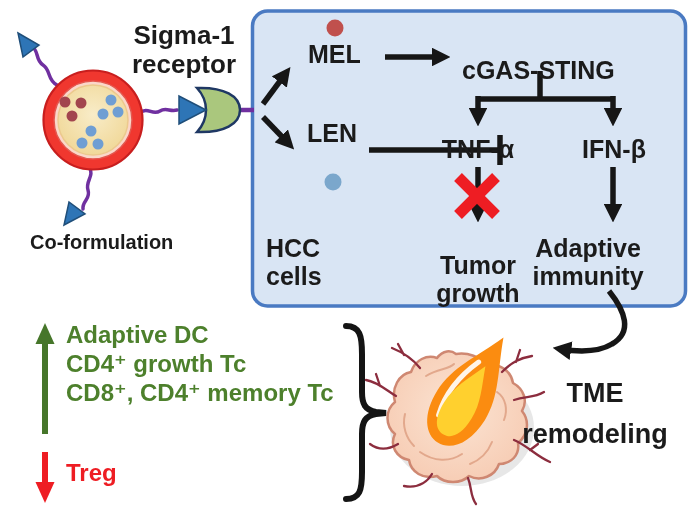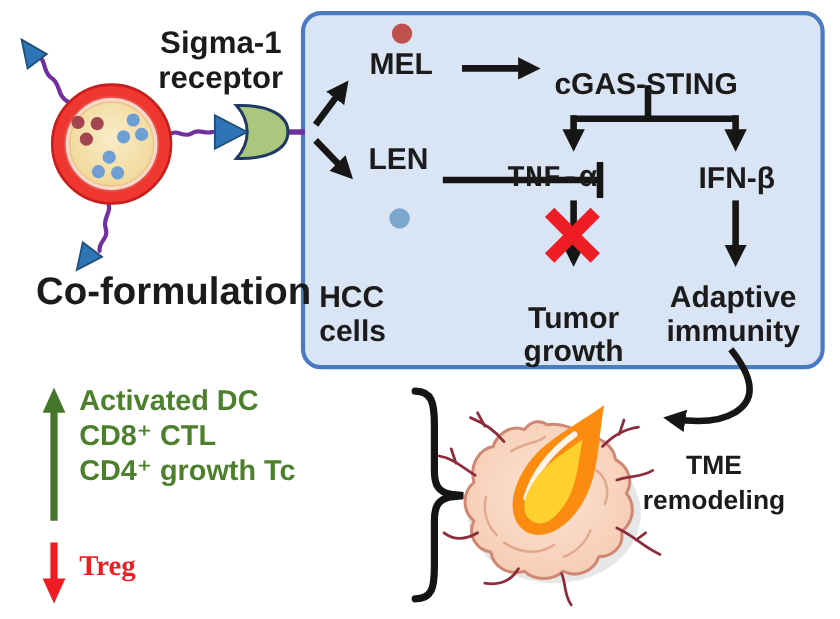--- a/index.html
+++ b/index.html
@@ -8,22 +8,22 @@
     --receptor-green:#aac77d; --nano-ring:#f0372f; --flame-outer:#fb8c10; --flame-inner:#ffd02e;
     --tumor-body:#f7cdb6; --vessel:#8c2d3e;
   }
   html,body{margin:0;padding:0;background:#ffffff;}
   #canvas{position:relative;width:700px;height:516px;background:#ffffff;overflow:hidden;
           font-family:"Liberation Sans","DejaVu Sans",sans-serif;}
   svg.layer{position:absolute;left:0;top:0;z-index:1;}
   .label{position:absolute;z-index:2;font-weight:bold;color:#1b1b1b;white-space:normal;}
   .f25{font-size:25px;line-height:26px;}
   .f26{font-size:26px;line-height:29px;}
-  .f27{font-size:22px;line-height:29px;}
-  .f28{font-size:32px;line-height:30px;}
+  .f27{font-size:27px;line-height:41px;}
+  .f28{font-size:20px;line-height:30px;}
   .two{line-height:28px;}
   .center{text-align:center;}
   .redtxt{color:var(--red);}
   .immune-item{font-size:24px;line-height:29px;font-weight:bold;color:var(--green-text);white-space:nowrap;}
   
   .box-rect{fill:var(--box-fill);stroke:var(--box-border);stroke-width:3.5;}
   .k{stroke:var(--black-arrow);stroke-width:5.5;fill:none;}
   .mkhead{fill:var(--black-arrow);}
   .chain{stroke:var(--purple);stroke-width:3.5;fill:none;stroke-linecap:round;}
   .peg-head{fill:#2e75b6;stroke:#1f4e79;stroke-width:1.5;}
@@ -154,28 +154,28 @@
       </g>
     </g>
   </svg>
 
   <div class="label f26 center" style="left:128px;top:21px;width:112px;">Sigma-1 receptor</div>
   <div class="label f28" style="left:30px;top:227px;">Co-formulation</div>
 
   <div class="label f25" style="left:308px;top:41px;">MEL</div>
   <div class="label f25" style="left:462px;top:57px;">cGAS-STING</div>
   <div class="label f25" style="left:307px;top:120px;">LEN</div>
-  <div class="label f25 center" style="left:419px;top:136px;width:82px;font-family:Liberation Mono, monospace;">TNF-α</div>
+  <div class="label f25 center" style="left:437px;top:136px;width:82px;">TNF-α</div>
   <div class="label f25 two" style="left:266px;top:234px;width:70px;">HCC cells</div>
   <div class="label f25 center" style="left:572px;top:136px;width:84px;">IFN-β</div>
   <div class="label f25 two center" style="left:428px;top:251px;width:100px;">Tumor growth</div>
-  <div class="label f25 two center" style="left:553px;top:234px;width:116px;text-align:center;">Adaptive immunity</div>
+  <div class="label f25 two center" style="left:530px;top:234px;width:116px;text-align:center;">Adaptive immunity</div>
 
   <div style="position:absolute;left:66px;top:320px;z-index:2;">
-    <div class="immune-item">Activated DC</div>
-    <div class="immune-item">CD8⁺ CTL</div>
+    <div class="immune-item">Adaptive DC</div>
     <div class="immune-item">CD4⁺ growth Tc</div>
+    <div class="immune-item">CD8⁺, CD4⁺ memory Tc</div>
   </div>
-  <div class="label redtxt" style="left:66px;top:458px;font-size:24px;line-height:29px;font-family:Liberation Serif, serif;">Treg</div>
+  <div class="label redtxt" style="left:66px;top:458px;font-size:24px;line-height:29px;">Treg</div>
 
   <div class="label f27 center" style="left:515px;top:373px;width:160px;">TME remodeling</div>
 
 </div>
 
 </body></html>

